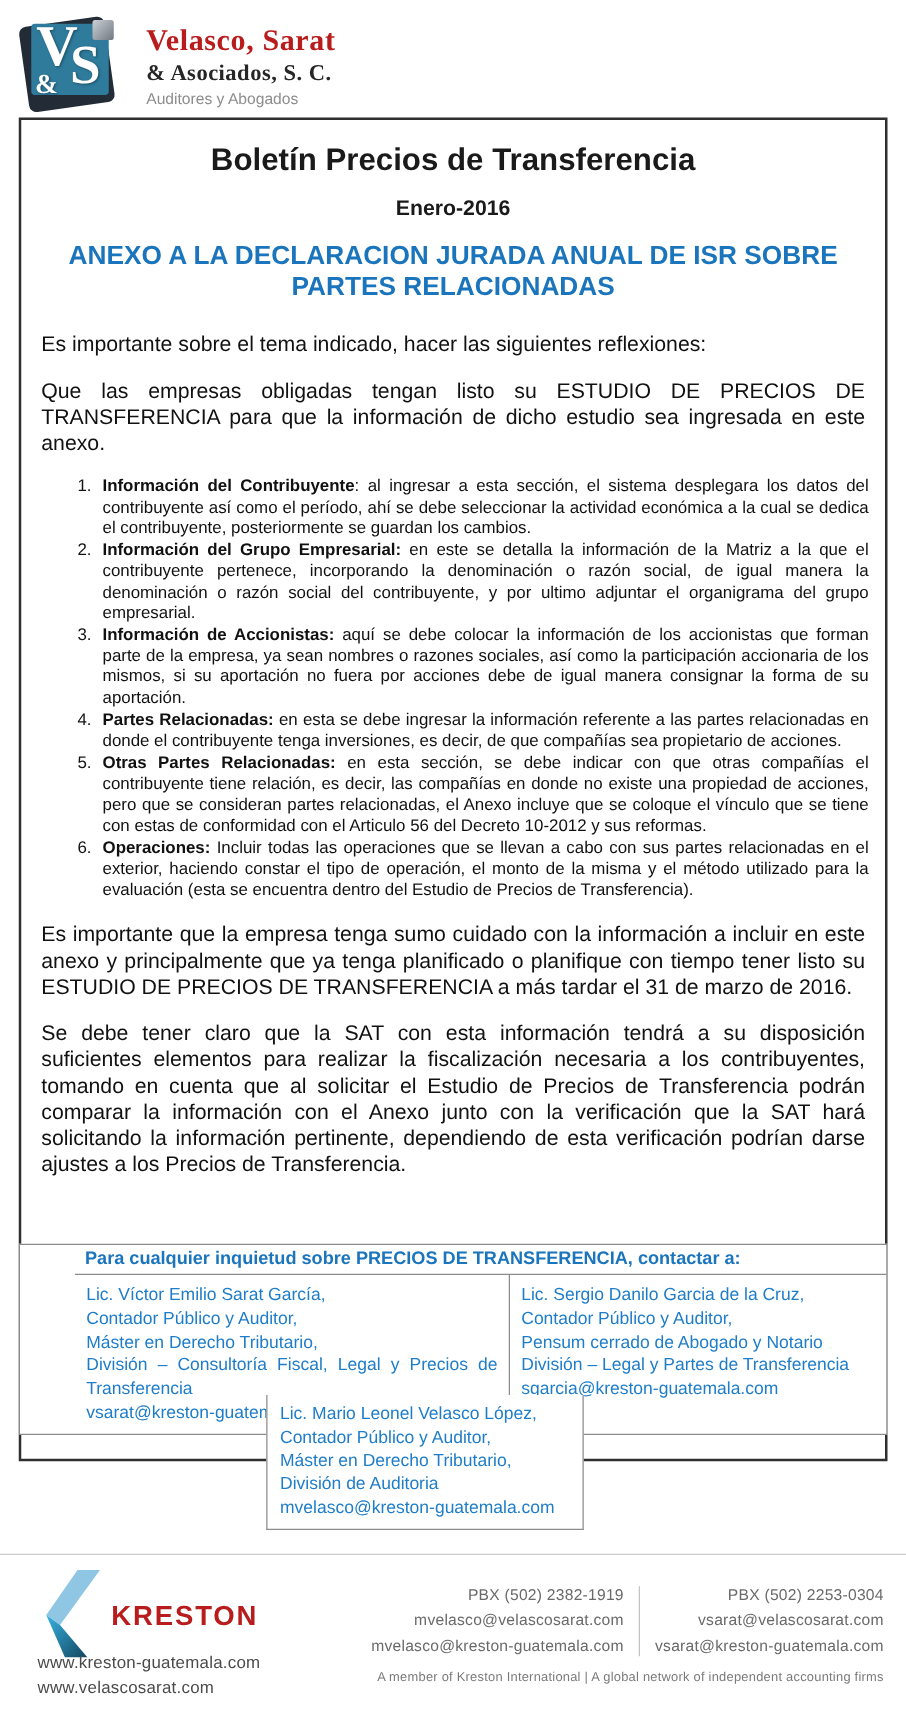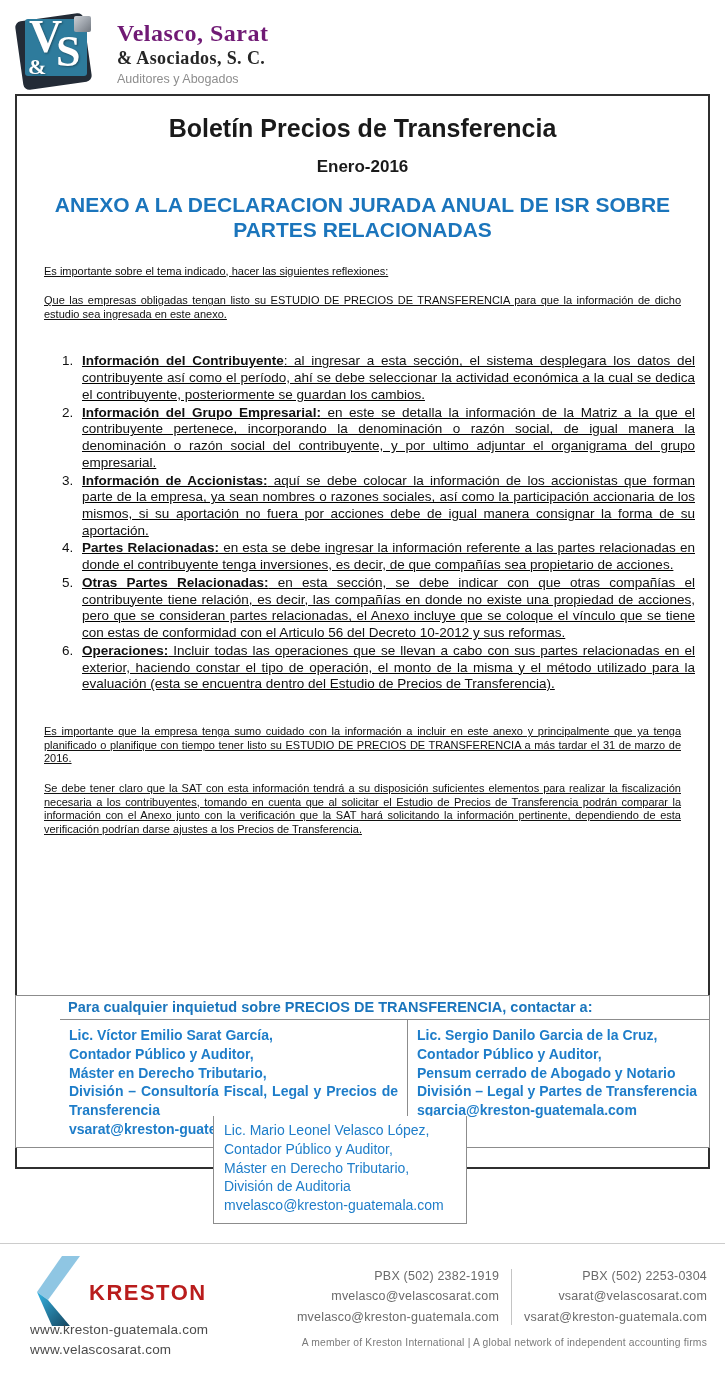--- a/index.html
+++ b/index.html
@@ -19,40 +19,40 @@
            transform:rotate(-8deg);border-radius:6px;}
   .vs-front{position:absolute;left:9px;top:11px;width:62px;height:57px;background:var(--logo_teal);border-radius:3px;}
   .vs-letter{position:absolute;color:#fff;font-family:"Liberation Serif",serif;font-weight:bold;line-height:1;
              text-shadow:1px 1px 2px rgba(0,0,0,.35);}
   .vs-v{left:13px;top:6px;font-size:46px;}
   .vs-s{left:40px;top:22px;font-size:44px;}
   .vs-amp{left:12px;top:48px;font-size:22px;}
   .vs-cube{position:absolute;left:58px;top:8px;width:17px;height:16px;border-radius:2px;
            background:linear-gradient(135deg,#cdd1d6 0%,#9aa0a8 55%,#71777f 100%);}
   .vs-text{margin-left:13px;padding-top:12px;}
-  .vs-name{font-family:"Liberation Serif",serif;font-weight:bold;font-size:24px;color:#701a75;letter-spacing:.5px;}
+  .vs-name{font-family:"Liberation Serif",serif;font-weight:bold;font-size:24px;color:#b91c1c;letter-spacing:.5px;}
   .vs-sub{font-family:"Liberation Serif",serif;font-weight:bold;font-size:18px;color:#262626;letter-spacing:.4px;margin-top:1px;}
   .vs-tag{font-size:12.5px;color:#8d8d8d;margin-top:3px;}
 
   
   .doc-box{position:absolute;left:15px;top:94px;width:695px;height:1075px;border:2px solid var(--box_border);
            padding:12px 13px 0;overflow:hidden;}
   .doc-title{text-align:center;font-size:25px;font-weight:bold;color:#1a1a1a;margin:6px 0 14px;}
   .doc-date{text-align:center;font-size:17px;font-weight:bold;color:#1a1a1a;margin:0 0 16px;}
   .doc-heading{text-align:center;font-size:21px;line-height:1.18;font-weight:bold;color:var(--accent_blue);margin:0 0 22px;}
-  .doc-box p{font-size:11px;line-height:1.24;text-align:justify;color:#111;margin:16px 14px;text-decoration:underline;}
-  .doc-box ol{margin:32px 0;padding-left:47px;text-decoration:underline;}
+  .doc-box p{font-size:17px;line-height:1.24;text-align:justify;color:#111;margin:16px 3px;}
+  .doc-box ol{margin:16px 0;padding-left:47px;}
   .doc-box li{font-size:13.5px;line-height:1.24;text-align:justify;color:#111;padding-left:5px;margin-bottom:1px;}
   .doc-box li b{font-weight:bold;}
 
   
   .contact-table{position:absolute;left:15px;top:995px;width:695px;border:1.5px solid var(--table_border);background:#fff;padding-left:44px;}
   .ct-header{padding:3px 8px 4px;font-size:14.5px;font-weight:bold;color:var(--accent_blue);
              border-bottom:1.5px solid var(--table_border);}
-  .ct-row{display:flex;font-weight:bold;}
+  .ct-row{display:flex;}
   .ct-cell{padding:6px 9px 8px;font-size:14px;line-height:1.34;color:var(--contact_blue);}
   .ct-cell.left{width:348px;border-right:1.5px solid var(--table_border);text-align:justify;}
   .ct-cell.right{flex:1;}
   .ct-center-box{position:absolute;left:213px;top:1116px;width:254px;border:1.5px solid var(--table_border);
                  border-top:none;padding:5px 10px 8px;font-size:14px;line-height:1.34;color:var(--contact_blue);background:#fff;}
   .email{color:var(--contact_blue);text-decoration:none;display:block;}
 
   
   .footer-rule{position:absolute;left:0;top:1243px;width:725px;height:1px;background:#cccccc;}
   .kreston{position:absolute;left:34px;top:1256px;display:flex;align-items:center;}

